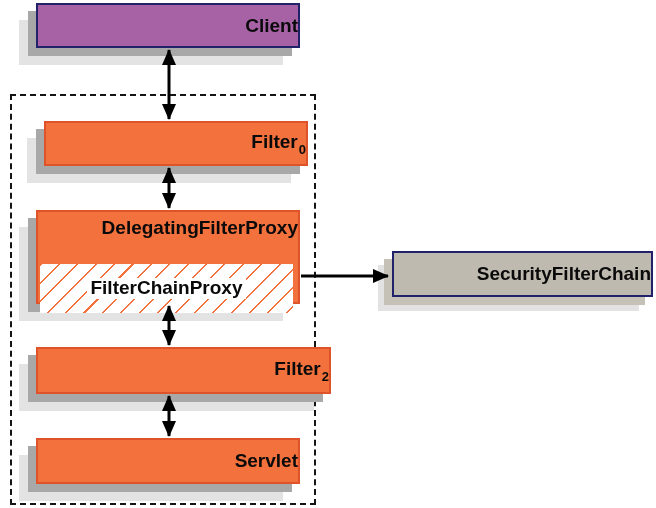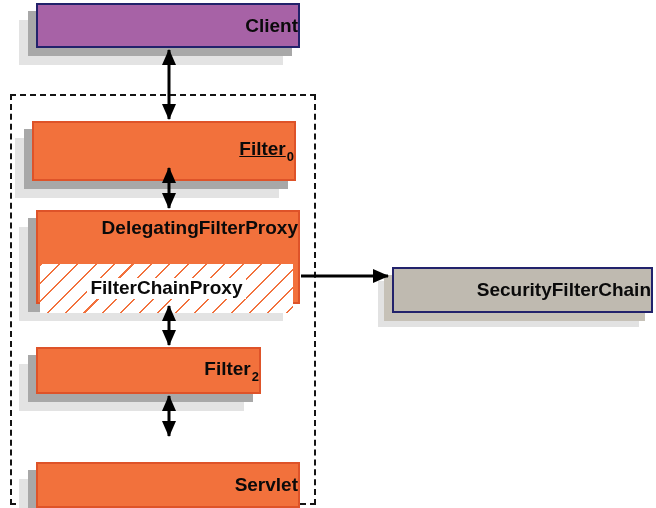--- a/index.html
+++ b/index.html
@@ -28,21 +28,21 @@
   }
   .client {
     left: 36px; top: 3px; width: 264px; height: 45px;
     background: #a762a6;
     border: 2px solid #22226b;
   }
   .orange {
     background: #f2713c;
     border: 2px solid #de5329;
   }
-  .filter0 { left: 32px; top: 121px; width: 264px; height: 60px; text-decoration: underline; }
+  .filter0 { left: 44px; top: 121px; width: 264px; height: 45px; }
   .delegating {
     left: 36px; top: 210px; width: 264px; height: 94px;
     align-items: flex-start;
     padding-top: 5px;
   }
   .hatchbox {
     position: absolute;
     box-sizing: border-box;
     left: 40px; top: 248px; width: 253px; height: 49px;
     background:
@@ -58,28 +58,27 @@
     color: #0a0a0a;
     box-shadow: none;
     z-index: 2;
     margin-top: 16px;
   }
   .hatchbox .halo {
     background: #ffffff;
     padding: 0 3px;
     line-height: 1.1;
   }
-  .filter2 { left: 36px; top: 347px; width: 225px; height: 47px; }
-  .servlet { left: 36px; top: 438px; width: 264px; height: 46px; margin-top: 24px; }
+  .filter2 { left: 36px; top: 347px; width: 295px; height: 47px; }
+  .servlet { left: 36px; top: 438px; width: 264px; height: 46px; }
   .security {
     left: 392px; top: 251px; width: 261px; height: 46px;
     background: #bfbab0;
     border: 2px solid #22226b;
     box-shadow: -8px 8px 0 #c6c1b7, -14px 14px 0 #e2e2e2;
-    margin-top: 16px;
   }
   .chain-border {
     position: absolute;
     box-sizing: border-box;
     left: 10px; top: 94px; width: 306px; height: 411px;
     border: 2px dashed #141414;
     z-index: 0;
   }
   .chain-label {
     position: absolute;

